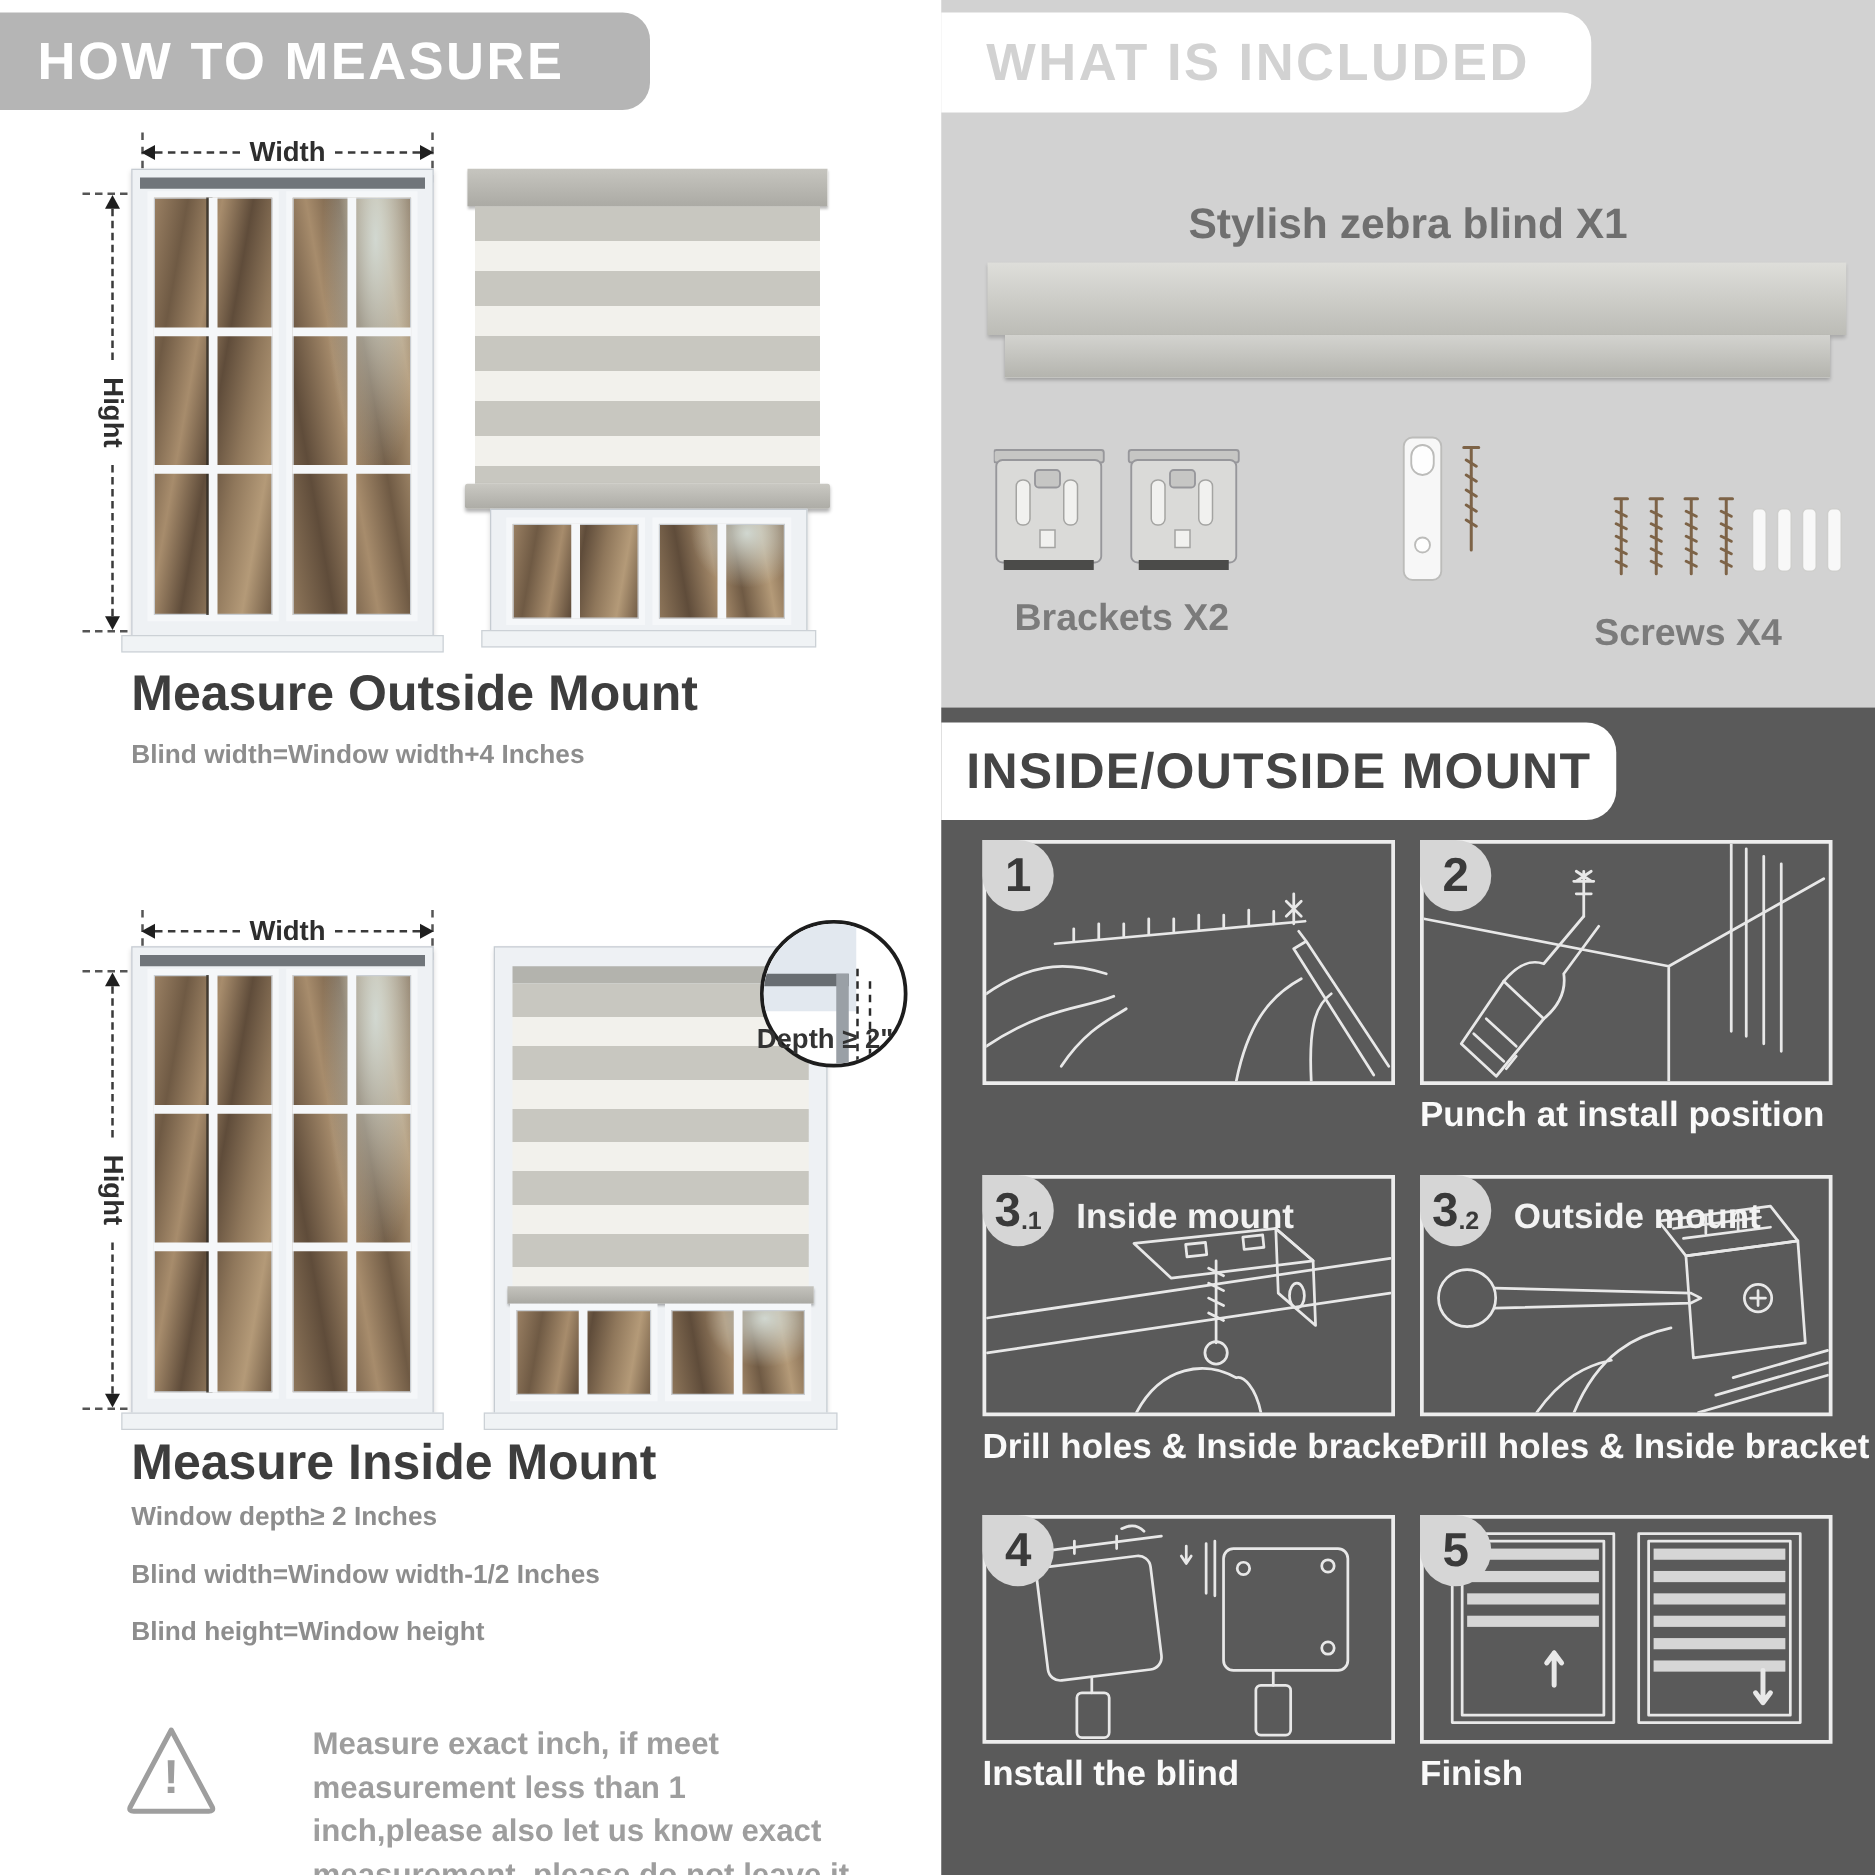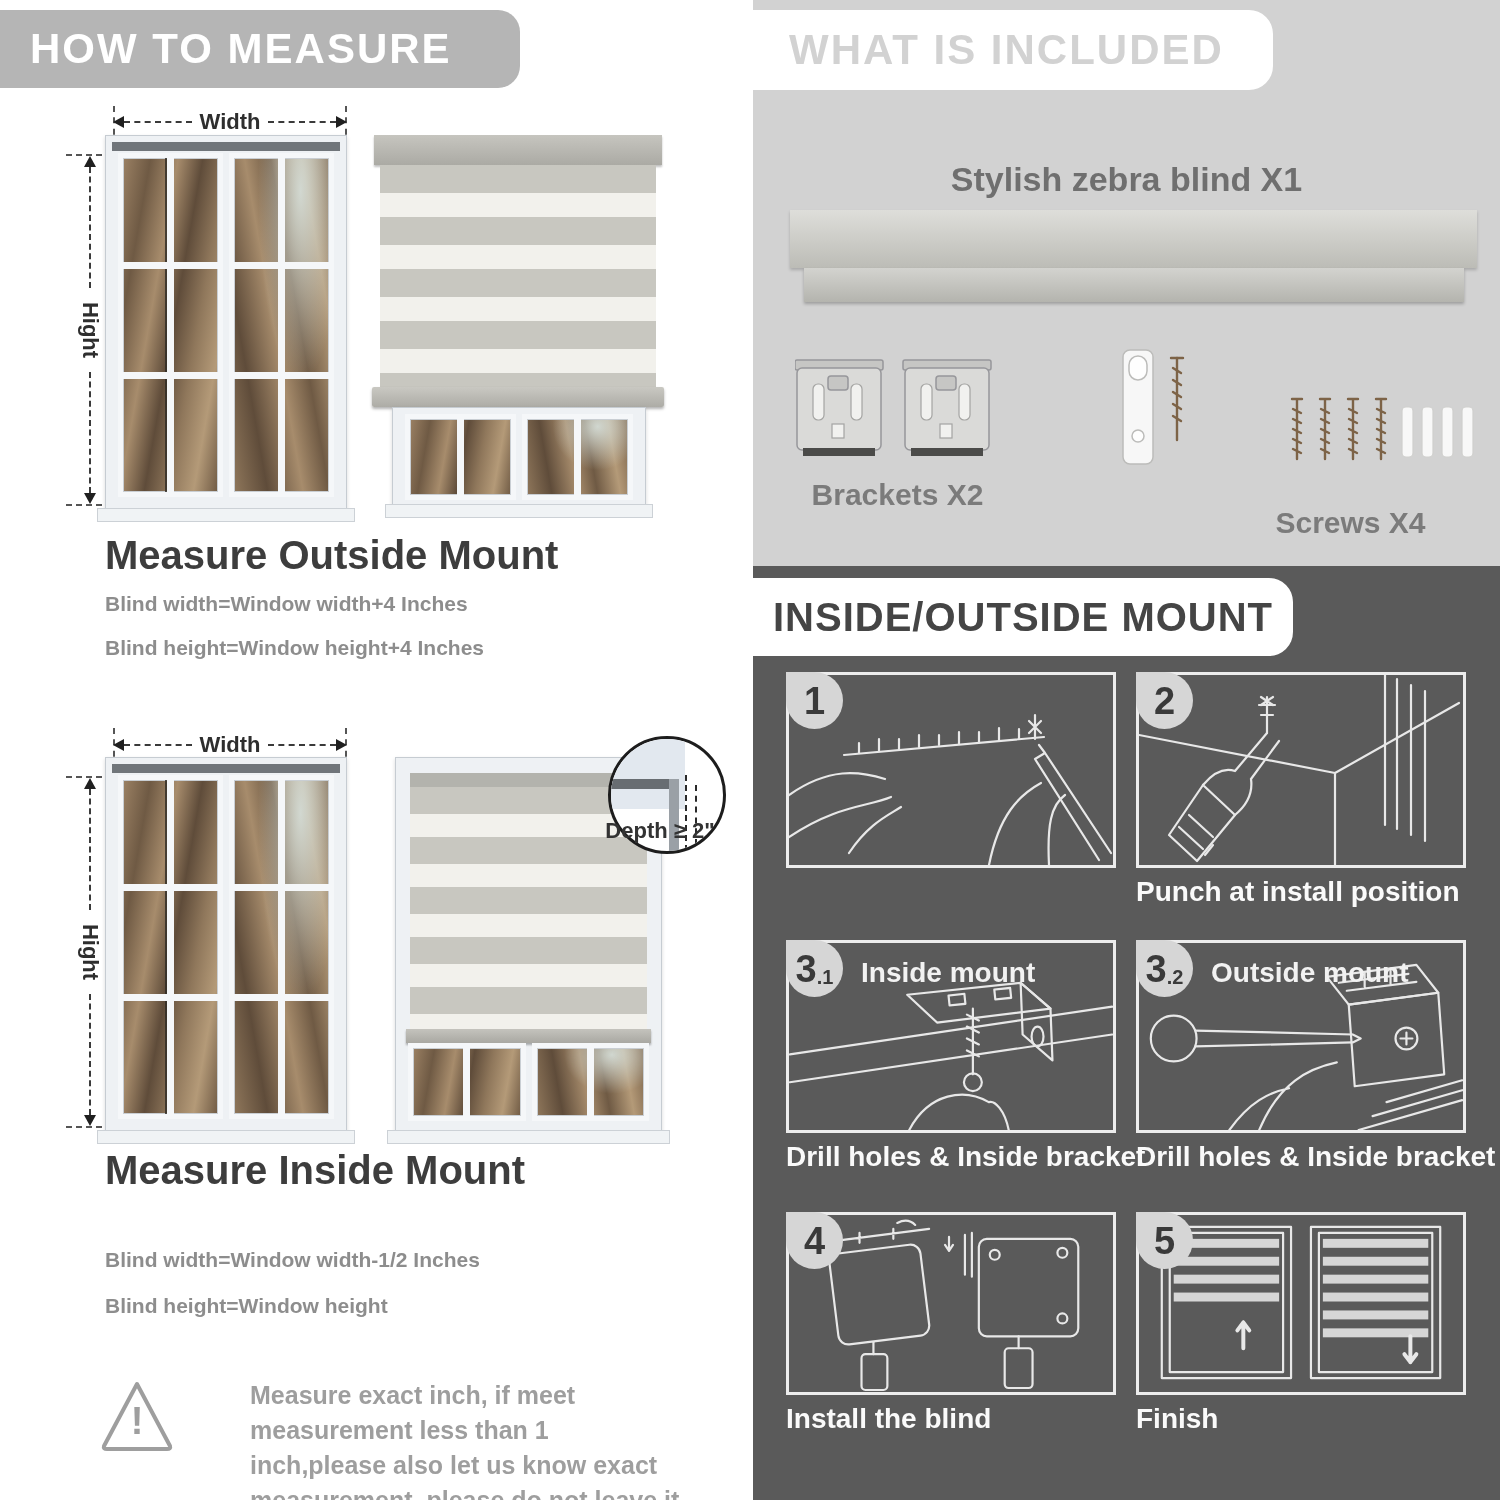--- a/index.html
+++ b/index.html
@@ -162,21 +162,20 @@
         <div class="munt-v"></div>
       </div>
     <div class="sash right" style="top:6px;bottom:8px;">
         <div class="munt-v"></div>
       </div>
     <div class="sill" style="left:-8px;right:-8px;bottom:-10px;"></div>
   </div>
 
   <div class="abs h2" style="left:105px;top:533px;">Measure Outside Mount</div>
   <div class="abs formula" style="left:105px;top:592px;">Blind width=Window width+4 Inches</div>
-  <div class="abs formula" style="left:105px;top:636px;">Blind height=Window height+4 Inches</div>
 
   <div class="abs vdash" style="left:113px;top:728px;"></div>
   <div class="abs vdash" style="left:345px;top:728px;"></div>
   <div class="abs h-arrow" style="left:113px;top:732px;width:234px;">
     <div class="tri-l"></div>
     <div class="dash"></div>
     <span class="lbl">Width</span>
     <div class="dash"></div>
     <div class="tri-r"></div>
   </div>
@@ -225,20 +224,21 @@
   <div class="abs mag" style="left:608px;top:736px;width:112px;height:112px;">
     <div style="left:-18px;top:-18px;width:92px;height:88px;background:#e2e8ef;"></div>
     <div style="left:-18px;top:40px;width:86px;height:10px;background:#686d72;"></div>
     <div style="left:58px;top:40px;width:10px;height:80px;background:#9aa0a6;"></div>
     <div style="left:74px;top:36px;height:76px;border-left:2px dashed #2a2a2a;"></div>
     <div style="left:84px;top:46px;height:60px;border-left:2px dashed #2a2a2a;"></div>
   </div>
   <div class="abs depth-lbl" style="left:585px;top:818px;width:150px;text-align:center;">Depth ≥ 2"</div>
 
   <div class="abs h2" style="left:105px;top:1148px;">Measure Inside Mount</div>
+  <div class="abs formula" style="left:105px;top:1202px;">Window depth≥ 2 Inches</div>
   <div class="abs formula" style="left:105px;top:1248px;">Blind width=Window width-1/2 Inches</div>
   <div class="abs formula" style="left:105px;top:1294px;">Blind height=Window height</div>
 
   <svg class="abs" style="left:98px;top:1378px;" width="78" height="76" viewBox="0 0 78 76">
     <path class="tri-warn" d="M39 6 L72 68 Q73 71 69 71 L9 71 Q5 71 6 68 Z"></path>
     <text x="39" y="56" text-anchor="middle" font-size="38" font-weight="bold" fill="#9e9e9e" font-family="Liberation Sans, sans-serif">!</text>
   </svg>
   <div class="abs warn-text" style="left:250px;top:1378px;">Measure exact inch, if meet measurement less than 1 inch,please also let us know exact measurement, please do not leave it</div>
 
   <div class="abs hdr-included">
@@ -278,21 +278,21 @@
       <path d="M66 4 H76 M71 4 V64 M67 14 l8 4 M67 24 l8 4 M67 34 l8 4 M67 44 l8 4 M67 54 l8 4"></path>
       <path d="M94 4 H104 M99 4 V64 M95 14 l8 4 M95 24 l8 4 M95 34 l8 4 M95 44 l8 4 M95 54 l8 4"></path>
     </g>
     <rect class="anchor" x="120" y="12" width="11" height="50" rx="4"></rect>
     <rect class="anchor" x="140" y="12" width="11" height="50" rx="4"></rect>
     <rect class="anchor" x="160" y="12" width="11" height="50" rx="4"></rect>
     <rect class="anchor" x="180" y="12" width="11" height="50" rx="4"></rect>
   </svg>
 
   <div class="abs part-label" style="left:800px;top:478px;width:195px;">Brackets X2</div>
-  <div class="abs part-label" style="left:1268px;top:506px;width:165px;">Screws X4</div>
+  <div class="abs part-label" style="left:1268px;top:490px;width:165px;">Screws X4</div>
 
   <div class="abs hdr-mount">
     <span>INSIDE/OUTSIDE MOUNT</span>
   </div>
 
   <div class="abs" style="left:786px;top:672px;width:330px;height:240px;">
     <div class="step-box" style="left:0;top:0;width:330px;height:196px;">
       <svg class="art" viewBox="0 0 324 190">
         <path d="M55 80 L255 62"></path>
         <path d="M70 78 v-10 M90 76 v-12 M110 74 v-10 M130 72 v-12 M150 70 v-10 M170 69 v-12 M190 67 v-10 M210 65 v-12 M230 64 v-10"></path>

